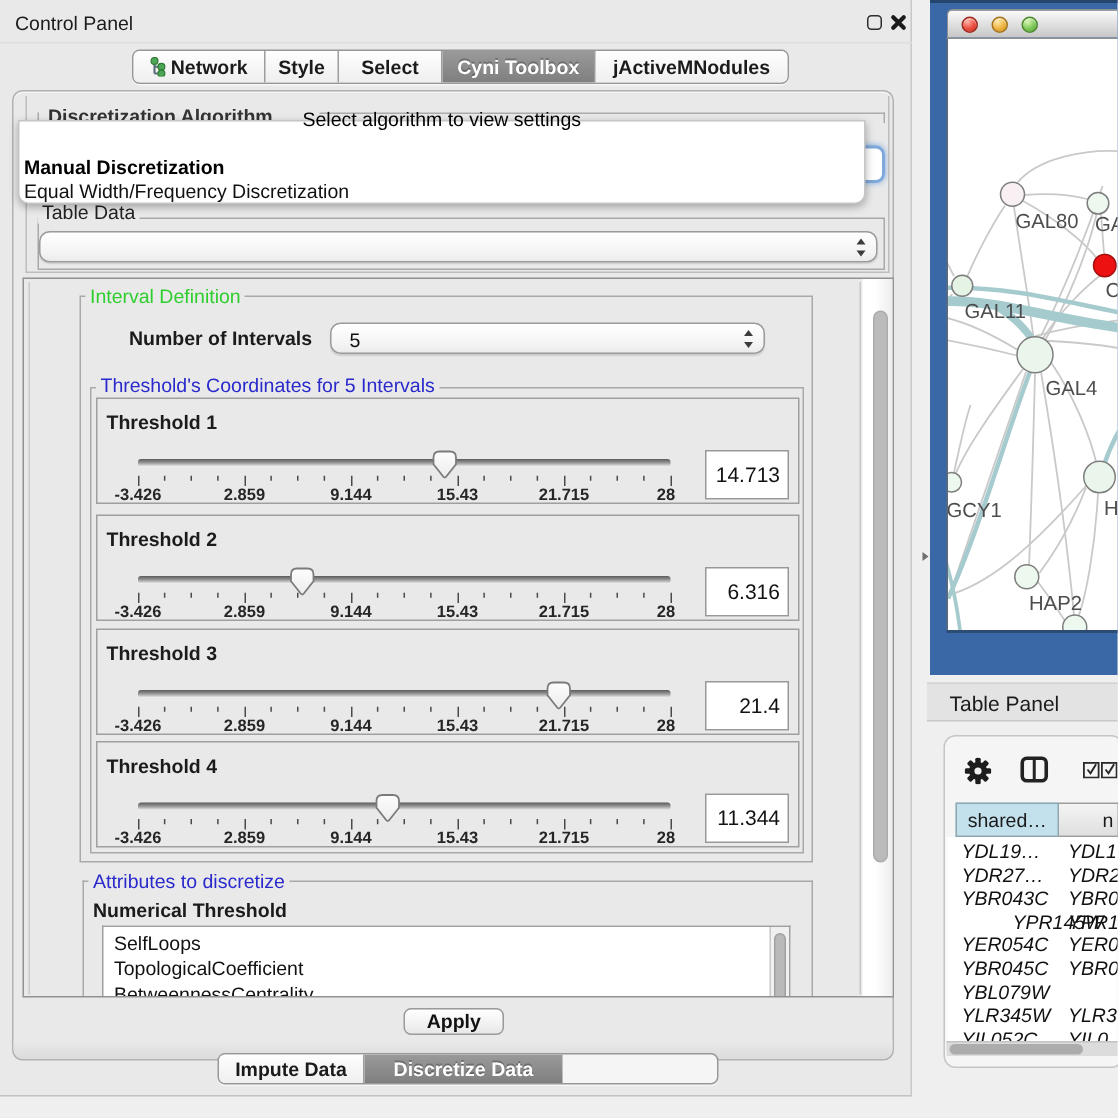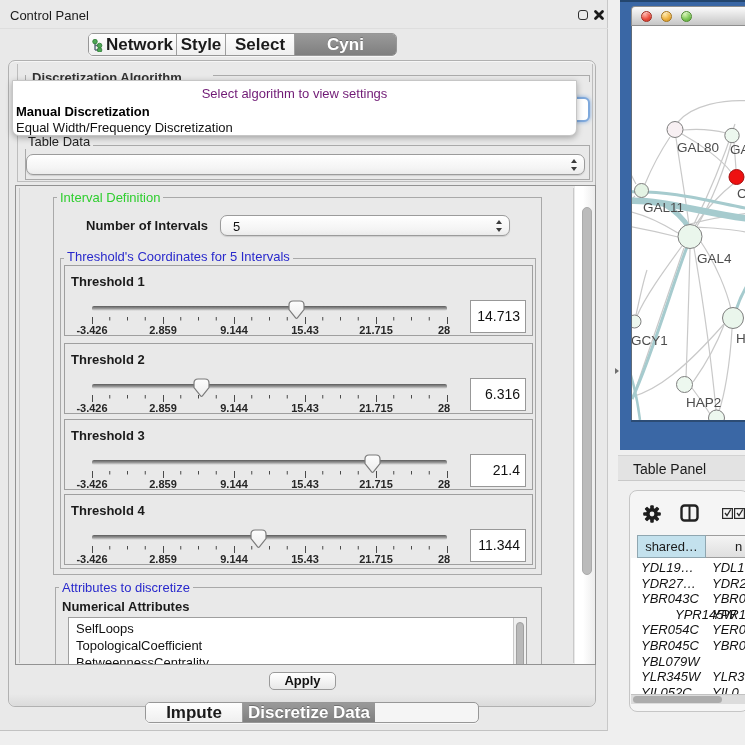--- a/index.html
+++ b/index.html
@@ -9,21 +9,21 @@
 .b { font-weight:bold; }
 .t13 { font-size:13px; color:#1b1b1b; }
 .combo { background:linear-gradient(#FFFFFF,#F4F4F4 70%,#EBEBEB); border:1px solid #9B9B9B; border-radius:7px; box-shadow:0 1px 1px rgba(0,0,0,0.12); }
 .combo .txt { position:absolute; left:8px; top:2.5px; font-size:13px; color:#111; }
 .arrows { position:absolute; width:7px; height:12px; }
 .arrows .up { position:absolute; left:0; top:0; width:0; height:0; border-left:3.5px solid transparent; border-right:3.5px solid transparent; border-bottom:4.5px solid #3c3c3c; }
 .arrows .dn { position:absolute; left:0; bottom:0; width:0; height:0; border-left:3.5px solid transparent; border-right:3.5px solid transparent; border-top:4.5px solid #3c3c3c; }
 .gbox { position:absolute; border:1px solid #A9A9A9; }
 .gtitle { position:absolute; font-size:13px; background:#E9E9E9; padding:0 3px; white-space:nowrap; }
 .seg { position:absolute; display:flex; border:1px solid #979797; border-radius:5px; overflow:hidden; background:#F5F5F5; box-shadow:0 1px 0 rgba(255,255,255,0.6); }
-.seg div { font-size:17px; font-weight:bold; color:#1b1b1b; text-align:center; background:linear-gradient(#FEFEFE,#EFEFEF); border-left:1px solid #9E9E9E; line-height:21px; }
+.seg div { font-size:13px; font-weight:bold; color:#1b1b1b; text-align:center; background:linear-gradient(#FEFEFE,#EFEFEF); border-left:1px solid #9E9E9E; line-height:21px; }
 .seg div:first-child { border-left:none; }
 .seg div.sel { background:linear-gradient(#9A9A9A,#7F7F7F); color:#FFFFFF; text-shadow:0 -1px 0 rgba(0,0,0,0.25); }
 .tpanel { position:absolute; left:64px; width:469px; height:71px; border:1px solid #9F9F9F; }
 .tpanel .lab { position:absolute; left:6px; top:8px; font-size:13px; font-weight:bold; color:#1b1b1b; }
 .track { position:absolute; left:27px; top:40px; width:355px; height:5px; border-radius:2px; background:linear-gradient(#5A5A5A,#979797 50%,#D2D2D2 85%,#EEEEEE); }
 .vbox { position:absolute; left:405px; top:34px; width:56px; height:33px; background:#FFFFFF; border:1px solid #989898; font-size:14px; color:#111; text-align:right; padding:7px 5px 0 0; }
 .ticklab { position:absolute; top:58px; width:48px; text-align:center; font-size:11px; font-weight:bold; color:#262626; }
 .row1 { position:absolute; font-size:13px; color:#111; }
 </style>
 </head>
@@ -40,20 +40,21 @@
 <div class="seg" style="left:88px;top:33px;height:23px;">
   <div style="width:87px;"><svg width="11" height="13" style="vertical-align:-2px;margin-right:3px;">
         <path d="M3,3 L3,11 M3,6.5 L7,6.5 M3,11 L7,11" stroke="#5A6B7A" stroke-width="1.4" fill="none"></path>
         <circle cx="3" cy="2.6" r="2.3" fill="#4CA653" stroke="#2E7A36" stroke-width="0.8"></circle>
         <circle cx="7.6" cy="6.5" r="2.3" fill="#4CA653" stroke="#2E7A36" stroke-width="0.8"></circle>
         <circle cx="7.6" cy="11" r="2.3" fill="#4CA653" stroke="#2E7A36" stroke-width="0.8"></circle>
       </svg>Network</div>
   <div style="width:49px;">Style</div>
   <div style="width:69px;">Select</div>
   <div class="sel" style="width:102px;">Cyni Toolbox</div>
+  <div style="width:129px;">jActiveMNodules</div>
 </div>
 
 <div class="abs" style="left:8px;top:60px;width:588px;height:647px;background:#E9E9E9;border:1px solid #B1B1B1;border-radius:7px;box-shadow:inset 0 1px 0 #F6F6F6;"></div>
 <div class="abs" style="left:9px;top:694px;width:586px;height:12px;background:linear-gradient(#E9E9E9,#DBDBDB);border-radius:0 0 7px 7px;"></div>
 
 <div class="abs b" style="left:32px;top:70px;font-size:13px;color:#333;">Discretization Algorithm</div>
 <div class="abs" style="left:213px;top:75px;width:377px;height:1px;background:#ABABAB;"></div>
 <div class="abs" style="left:589px;top:75px;width:1px;height:7px;background:#ABABAB;"></div>
 <div class="abs" style="left:25px;top:75px;width:1px;height:6px;background:#ABABAB;"></div>
 
@@ -167,21 +168,21 @@
   <div class="ticklab" style="left:74px;">2.859</div>
   <div class="ticklab" style="left:145px;">9.144</div>
   <div class="ticklab" style="left:216px;">15.43</div>
   <div class="ticklab" style="left:287px;">21.715</div>
   <div class="ticklab" style="left:355px;">28</div>
   <div class="vbox">11.344</div>
 </div>
 
 <div class="gbox" style="left:55px;top:587px;width:487px;height:77px;border-bottom:none;"></div>
 <div class="gtitle" style="left:59px;top:580px;color:#2929CC;">Attributes to discretize</div>
-<div class="abs b t13" style="left:62px;top:599px;">Numerical Attributes</div>
+<div class="abs b t13" style="left:62px;top:599px;">Numerical Threshold</div>
 <div class="abs" style="left:68px;top:617px;width:459px;height:47px;background:#FFFFFF;border:1px solid #9F9F9F;border-bottom:none;overflow:hidden;">
   <div style="position:absolute;left:7px;top:3px;font-size:13px;color:#111;">SelfLoops</div>
   <div style="position:absolute;left:7px;top:20px;font-size:13px;color:#111;">TopologicalCoefficient</div>
   <div style="position:absolute;left:7px;top:37px;font-size:13px;color:#111;">BetweennessCentrality</div>
   <div style="position:absolute;right:0;top:0;width:13px;height:47px;background:#F0F0F0;border-left:1px solid #CACACA;"></div>
   <div style="position:absolute;right:2.5px;top:4px;width:8px;height:46px;background:#B9B9B9;border:1px solid #A0A0A0;border-radius:4px;"></div>
 </div>
 
 <div class="abs" style="left:269px;top:672px;width:67px;height:18px;background:linear-gradient(#FFFFFF,#E8E8E8);border:1px solid #9A9A9A;border-radius:5px;font-size:13px;font-weight:bold;color:#111;text-align:center;line-height:16px;">Apply</div>
 
@@ -315,15 +316,15 @@
   <div class="row1" style="left:10px;top:111.2px;">YLR345W</div>
     <div class="row1" style="left:81px;top:111.2px;">YLR3</div>
   <div class="row1" style="left:10px;top:126.8px;">YIL052C</div>
     <div class="row1" style="left:81px;top:126.8px;">YIL0</div>
 </div>
 
 <div class="abs" style="left:631px;top:694px;width:114px;height:10px;background:#DCDCDC;border-top:1px solid #C2C2C2;"></div>
 <div class="abs" style="left:633px;top:695.5px;width:89px;height:7px;background:#ACACAC;border-radius:4px;"></div>
 
 <div class="abs" style="left:12px;top:80px;width:565px;height:56px;background:#FFFFFF;border:1px solid #C6C6C6;border-radius:0 0 7px 7px;box-shadow:0 2px 6px rgba(0,0,0,0.3);"></div>
-<div class="abs" style="left:12px;top:86px;width:565px;text-align:center;font-size:13px;color:#701a75;">Select algorithm to view settings</div>
+<div class="abs" style="left:12px;top:72px;width:565px;text-align:center;font-size:13px;color:#000000;">Select algorithm to view settings</div>
 <div class="abs b" style="left:16px;top:104px;font-size:13px;color:#000;">Manual Discretization</div>
 <div class="abs" style="left:16px;top:120px;font-size:13px;color:#111;">Equal Width/Frequency Discretization</div>
 
 </body></html>

